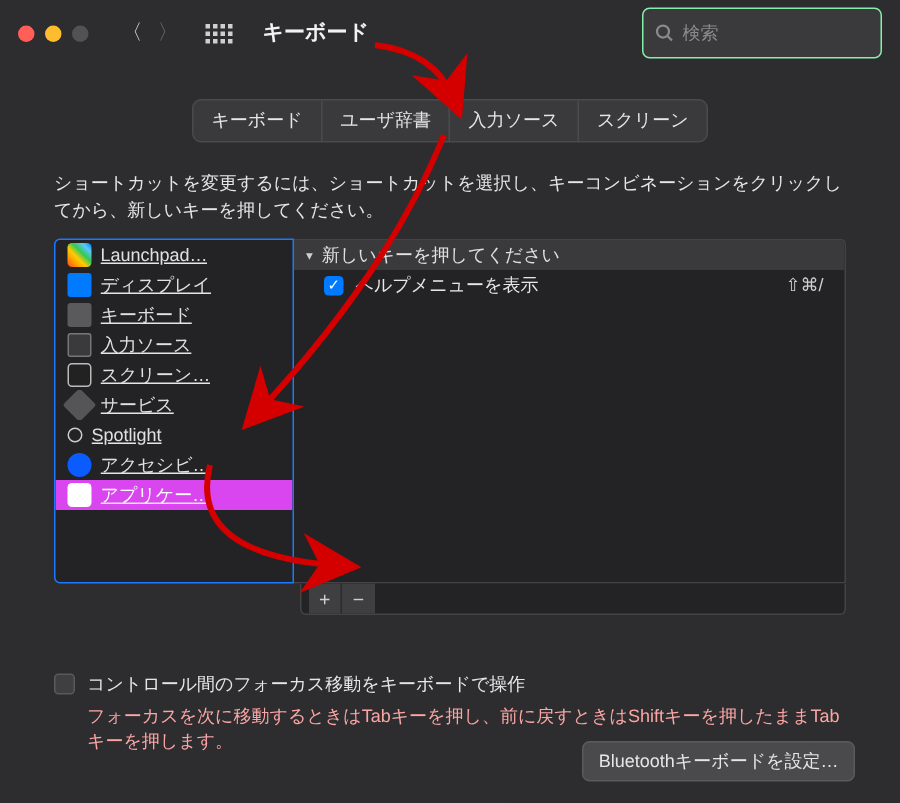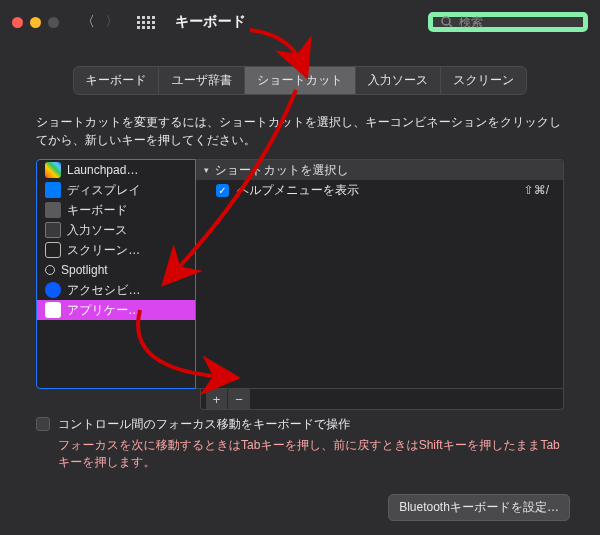--- a/index.html
+++ b/index.html
@@ -31,22 +31,22 @@
   .grid-icon {
     margin-left: 10px;
     display: grid; grid-template-columns: repeat(4, 3px);
     grid-auto-rows: 3px; gap: 2px;
   }
   .grid-icon span { background: #cfcfcf; }
   .title { margin-left: 12px; font-weight: 600; font-size: 14px; color: #f2f2f2; }
   .search {
     margin-left: auto;
     display: flex; align-items: center;
-    background: #3a3a3c; border: 5px solid #86efac;
-    border-radius: 5px; height: 20px; width: 160px;
+    background: #3a3a3c; border: 1px solid #86efac;
+    border-radius: 5px; height: 34px; width: 160px;
     padding: 0 8px; color: #8a8a8d;
   }
   .search input {
     background: transparent; border: none; outline: none;
     color: #e6e6e6; font-size: 12px; margin-left: 6px; width: 120px;
   }
   .search input::placeholder { color: #8a8a8d; }
   .search svg { flex-shrink: 0; }
 
   
@@ -73,20 +73,21 @@
   
   .panels {
     display: flex; gap: 0; margin: 0 36px;
   }
   .left-panel {
     width: 160px; height: 230px;
     background: #232325;
     border: 1.5px solid #1e78ff;
     border-radius: 4px 0 0 4px;
     overflow: hidden;
+    text-decoration: underline;
   }
   .right-panel {
     flex: 1; height: 230px;
     background: #232325;
     border: 1px solid #444447;
     border-left: none;
     border-radius: 0 4px 0 0;
     overflow: hidden;
   }
   .cat-item {
@@ -148,21 +149,21 @@
     width: 22px; height: 20px; display: flex;
     align-items: center; justify-content: center;
     background: #3f3f41; color: #cfcfcf; font-size: 13px;
     border-right: 1px solid #2a2a2c;
   }
   .pm-btn:last-child { border-right: none; }
 
   
   .pref-row {
     display: flex; align-items: flex-start; gap: 8px;
-    margin: 6px 36px 0 36px;
+    margin: 38px 36px 0 36px;
   }
   .pref-check {
     width: 14px; height: 14px; border-radius: 3px;
     background: #3f3f41; border: 1px solid #5a5a5d;
     flex-shrink: 0; margin-top: 1px;
   }
   .pref-texts { font-size: 12px; }
   .pref-sub { color: #fca5a5; margin-top: 4px; line-height: 1.4; }
 
   
@@ -215,21 +216,20 @@
         <line x1="8" y1="8" x2="11" y2="11" stroke="#8a8a8d" stroke-width="1.5"></line>
       </svg>
     <input type="text" placeholder="検索" style="">
   </div>
 </div>
 
 <div class="tabbar">
   <div class="tabs">
     <div class="tab">キーボード</div>
     <div class="tab">ユーザ辞書</div>
-    <div class="tab active">ショートカット</div>
     <div class="tab">入力ソース</div>
     <div class="tab">スクリーン</div>
   </div>
 </div>
 
 <div class="instr">ショートカットを変更するには、ショートカットを選択し、キーコンビネーションをクリックしてから、新しいキーを押してください。</div>
 
 <div class="panels">
   <div class="left-panel">
     <div class="cat-item">
@@ -244,38 +244,42 @@
         <div class="cat-icon ic-keyboard"></div>
         <span class="cat-label">キーボード</span>
       </div>
     <div class="cat-item">
         <div class="cat-icon ic-input"></div>
         <span class="cat-label">入力ソース</span>
       </div>
     <div class="cat-item">
         <div class="cat-icon ic-screen"></div>
         <span class="cat-label">スクリーン…</span>
+      </div>
+    <div class="cat-item">
+        <div class="cat-icon ic-services"></div>
+        <span class="cat-label">サービス</span>
       </div>
     <div class="cat-item">
         <div class="cat-icon ic-spotlight"></div>
         <span class="cat-label">Spotlight</span>
       </div>
     <div class="cat-item">
         <div class="cat-icon ic-access"></div>
         <span class="cat-label">アクセシビ…</span>
       </div>
     <div class="cat-item selected">
         <div class="cat-icon ic-app"></div>
         <span class="cat-label">アプリケー…</span>
       </div>
   </div>
   <div class="right-panel">
     <div class="group-row">
       <span class="triangle">▾</span>
-      <span>ショートカットを選択し</span>
+      <span>新しいキーを押してください</span>
     </div>
     <div class="entry-row">
       <div class="checkbox">✓</div>
       <span class="entry-label">ヘルプメニューを表示</span>
       <span class="shortcut">⇧⌘/</span>
     </div>
   </div>
 </div>
 
 <div class="pmbar">

